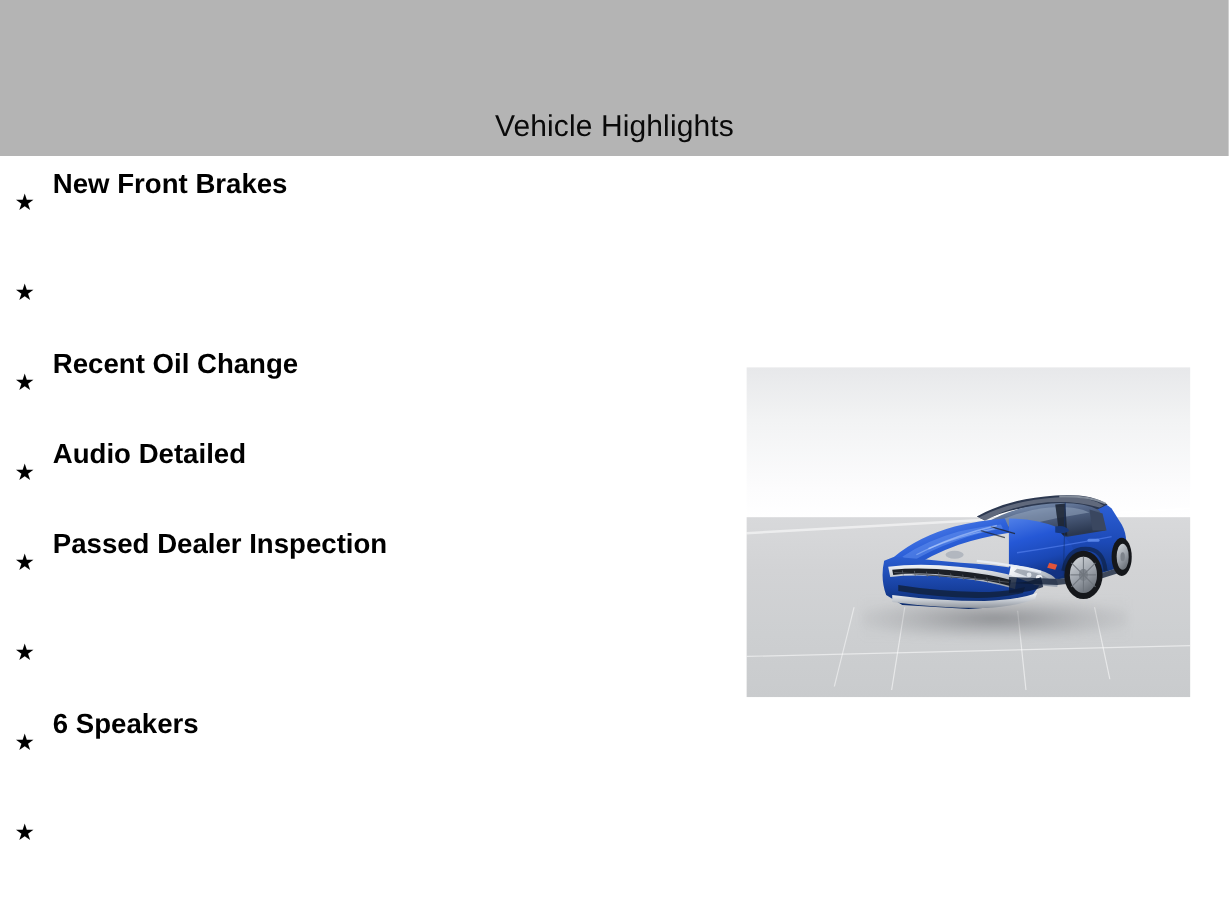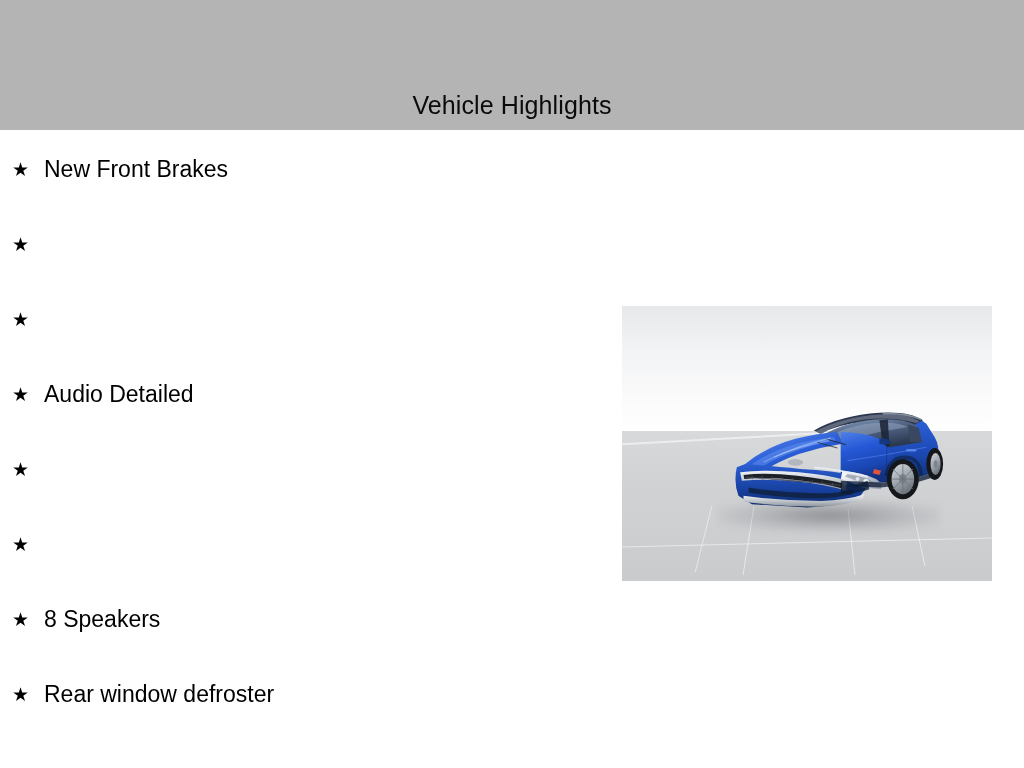--- a/index.html
+++ b/index.html
@@ -57,24 +57,24 @@
     width: 32px;
     font-size: 19px;
     line-height: 32px;
     color: #000000;
     text-align: left;
     padding-top: 24px;
   }
   .highlight-label {
     flex: 1 1 auto;
     font-size: 23px;
-    font-weight: normal;
+    font-weight: bold;
     color: #000000;
     line-height: 30px;
-    padding-top: 24px;
+    padding-top: 8px;
     max-width: 460px;
   }
 
   
   .vehicle-photo {
     position: absolute;
     left: 622px;
     top: 306px;
     width: 370px;
     height: 275px;
@@ -136,43 +136,44 @@
     <span class="highlight-bullet">★</span>
     <span class="highlight-label">New Front Brakes</span>
   </div>
 
   <div class="highlight-item">
     <span class="highlight-bullet">★</span>
   </div>
 
   <div class="highlight-item">
     <span class="highlight-bullet">★</span>
+    <span class="highlight-label">Recent Oil Change</span>
   </div>
 
   <div class="highlight-item">
     <span class="highlight-bullet">★</span>
     <span class="highlight-label">Audio Detailed</span>
   </div>
 
   <div class="highlight-item">
     <span class="highlight-bullet">★</span>
-  </div>
-
-  <div class="highlight-item">
-    <span class="highlight-bullet">★</span>
-  </div>
-
-  <div class="highlight-item">
-    <span class="highlight-bullet">★</span>
-    <span class="highlight-label">8 Speakers</span>
-  </div>
-
-  <div class="highlight-item">
-    <span class="highlight-bullet">★</span>
-    <span class="highlight-label">Rear window defroster</span>
+    <span class="highlight-label">Passed Dealer Inspection</span>
+  </div>
+
+  <div class="highlight-item">
+    <span class="highlight-bullet">★</span>
+  </div>
+
+  <div class="highlight-item">
+    <span class="highlight-bullet">★</span>
+    <span class="highlight-label">6 Speakers</span>
+  </div>
+
+  <div class="highlight-item">
+    <span class="highlight-bullet">★</span>
   </div>
 
 </div>
 
 <div class="vehicle-photo">
   <div class="photo-sky"></div>
   <div class="photo-floor">
     <div class="floor-line fl-2"></div>
     <div class="floor-line fl-3"></div>
     <div class="floor-line fl-4"></div>

